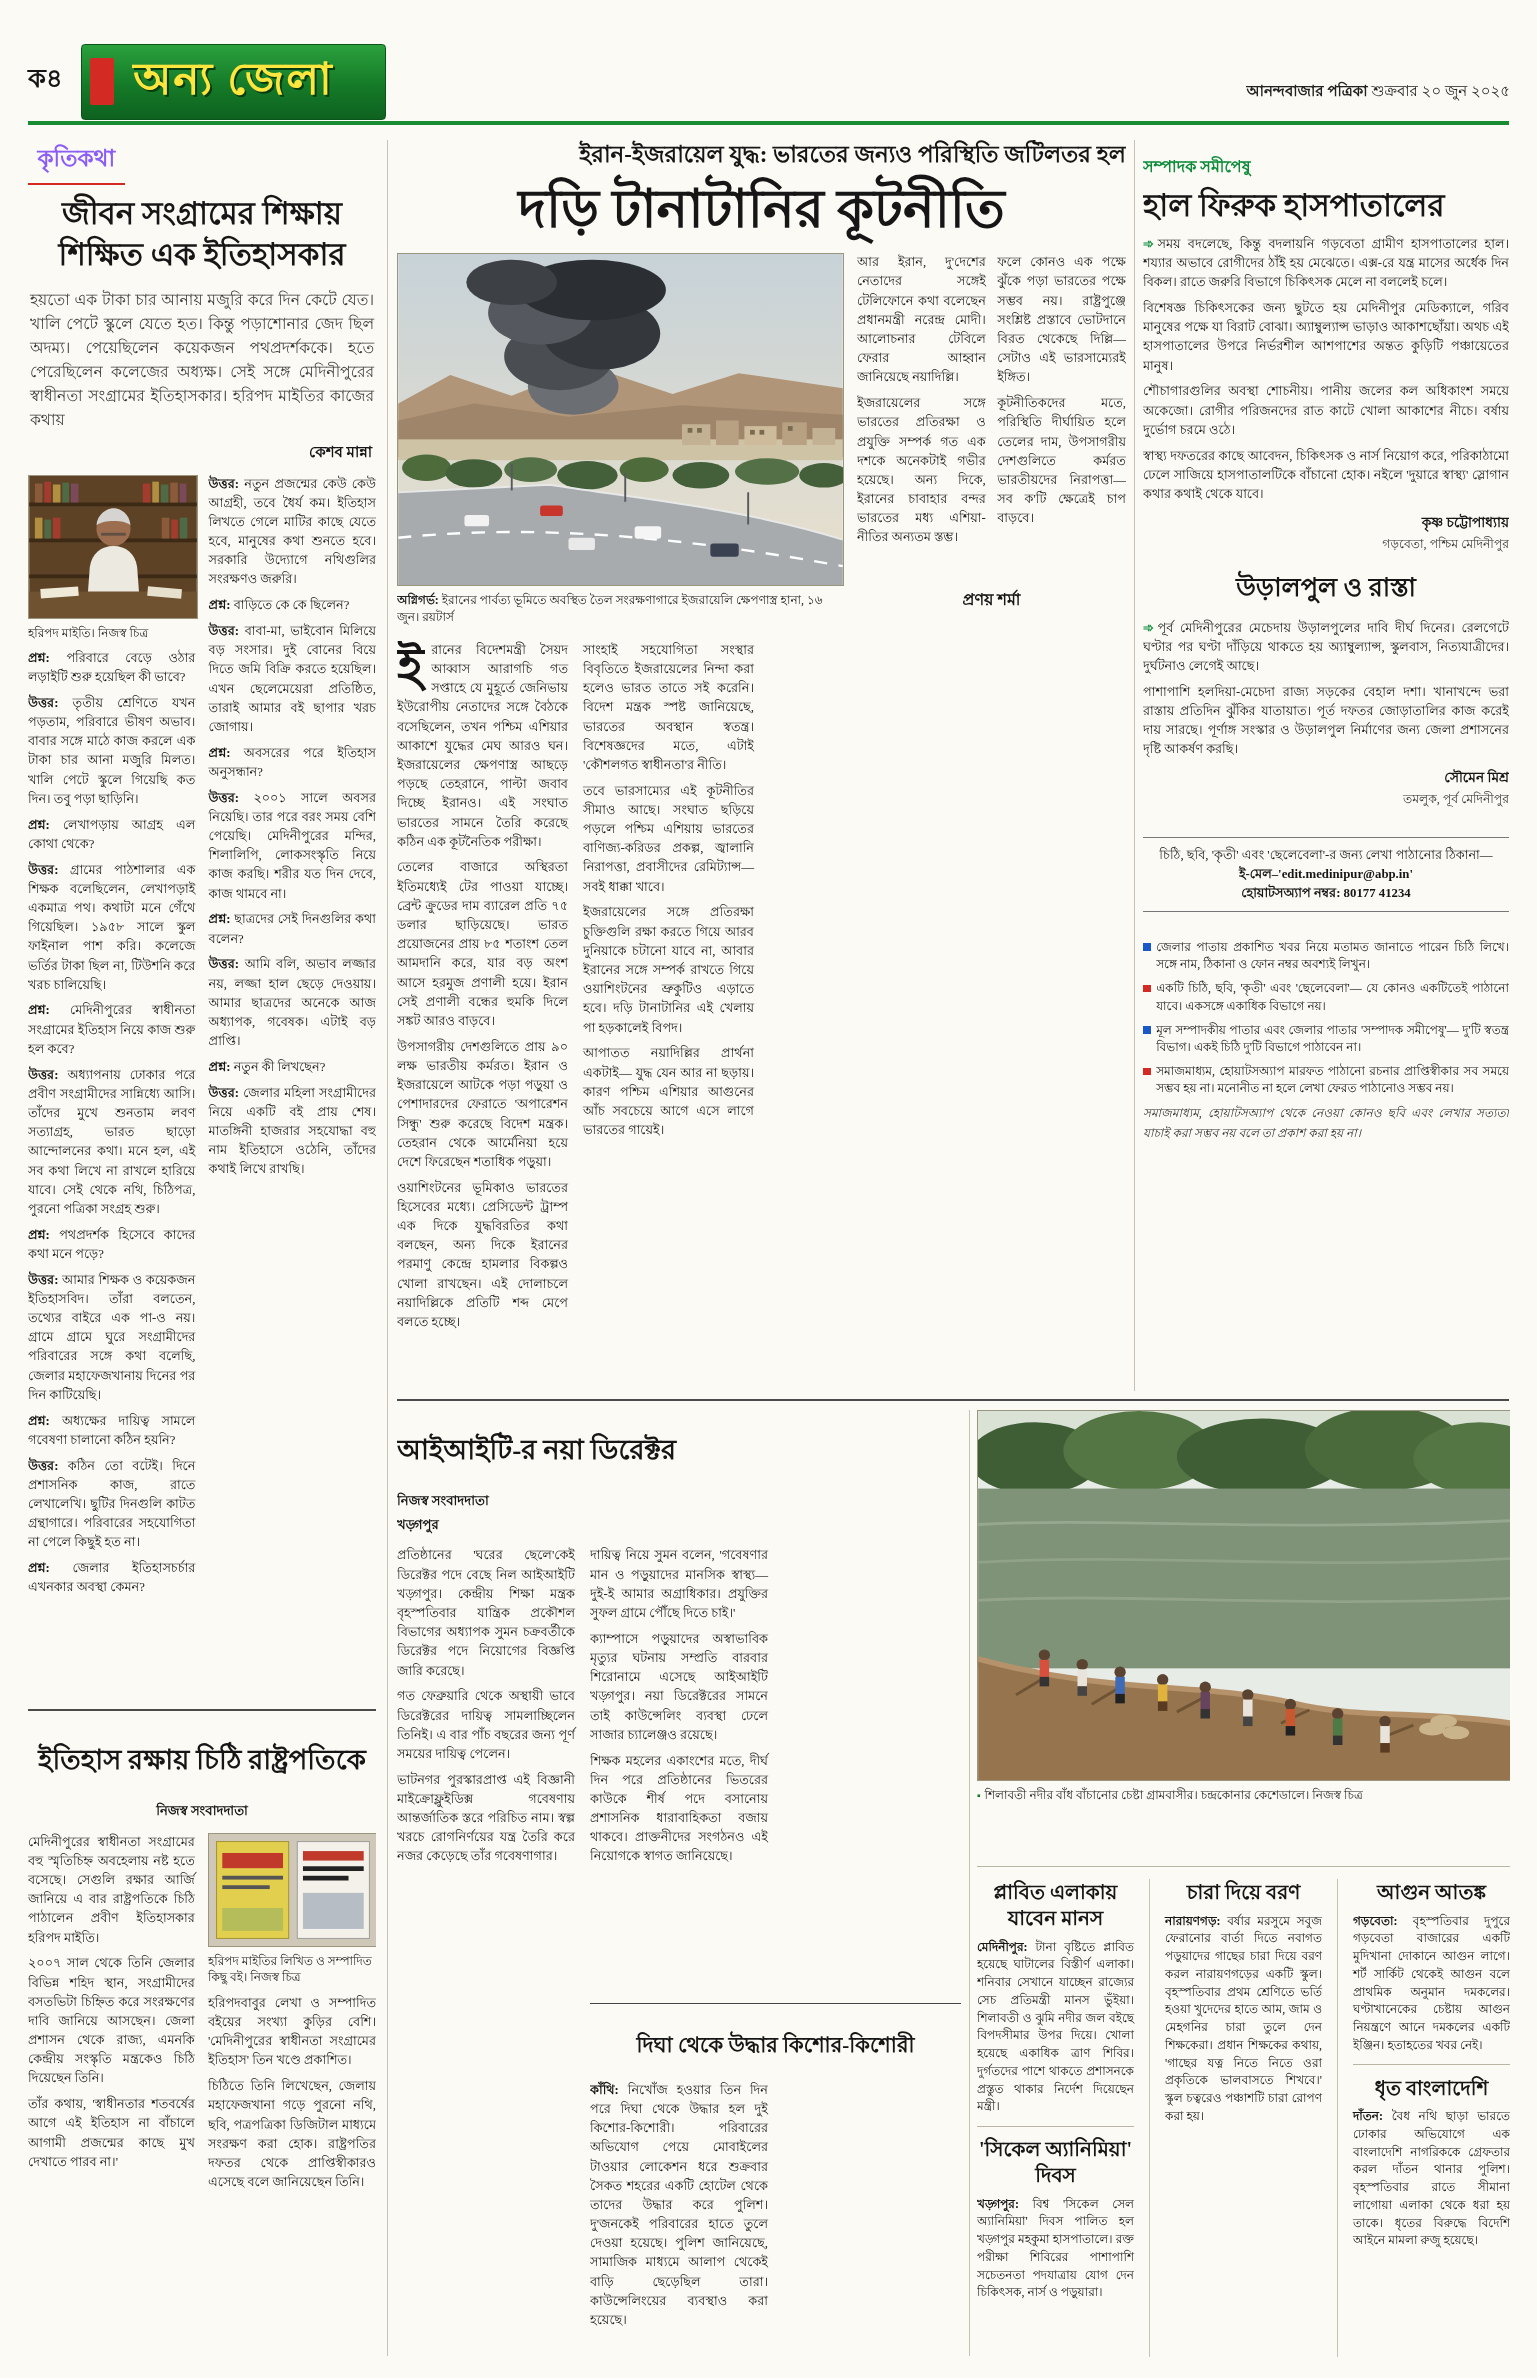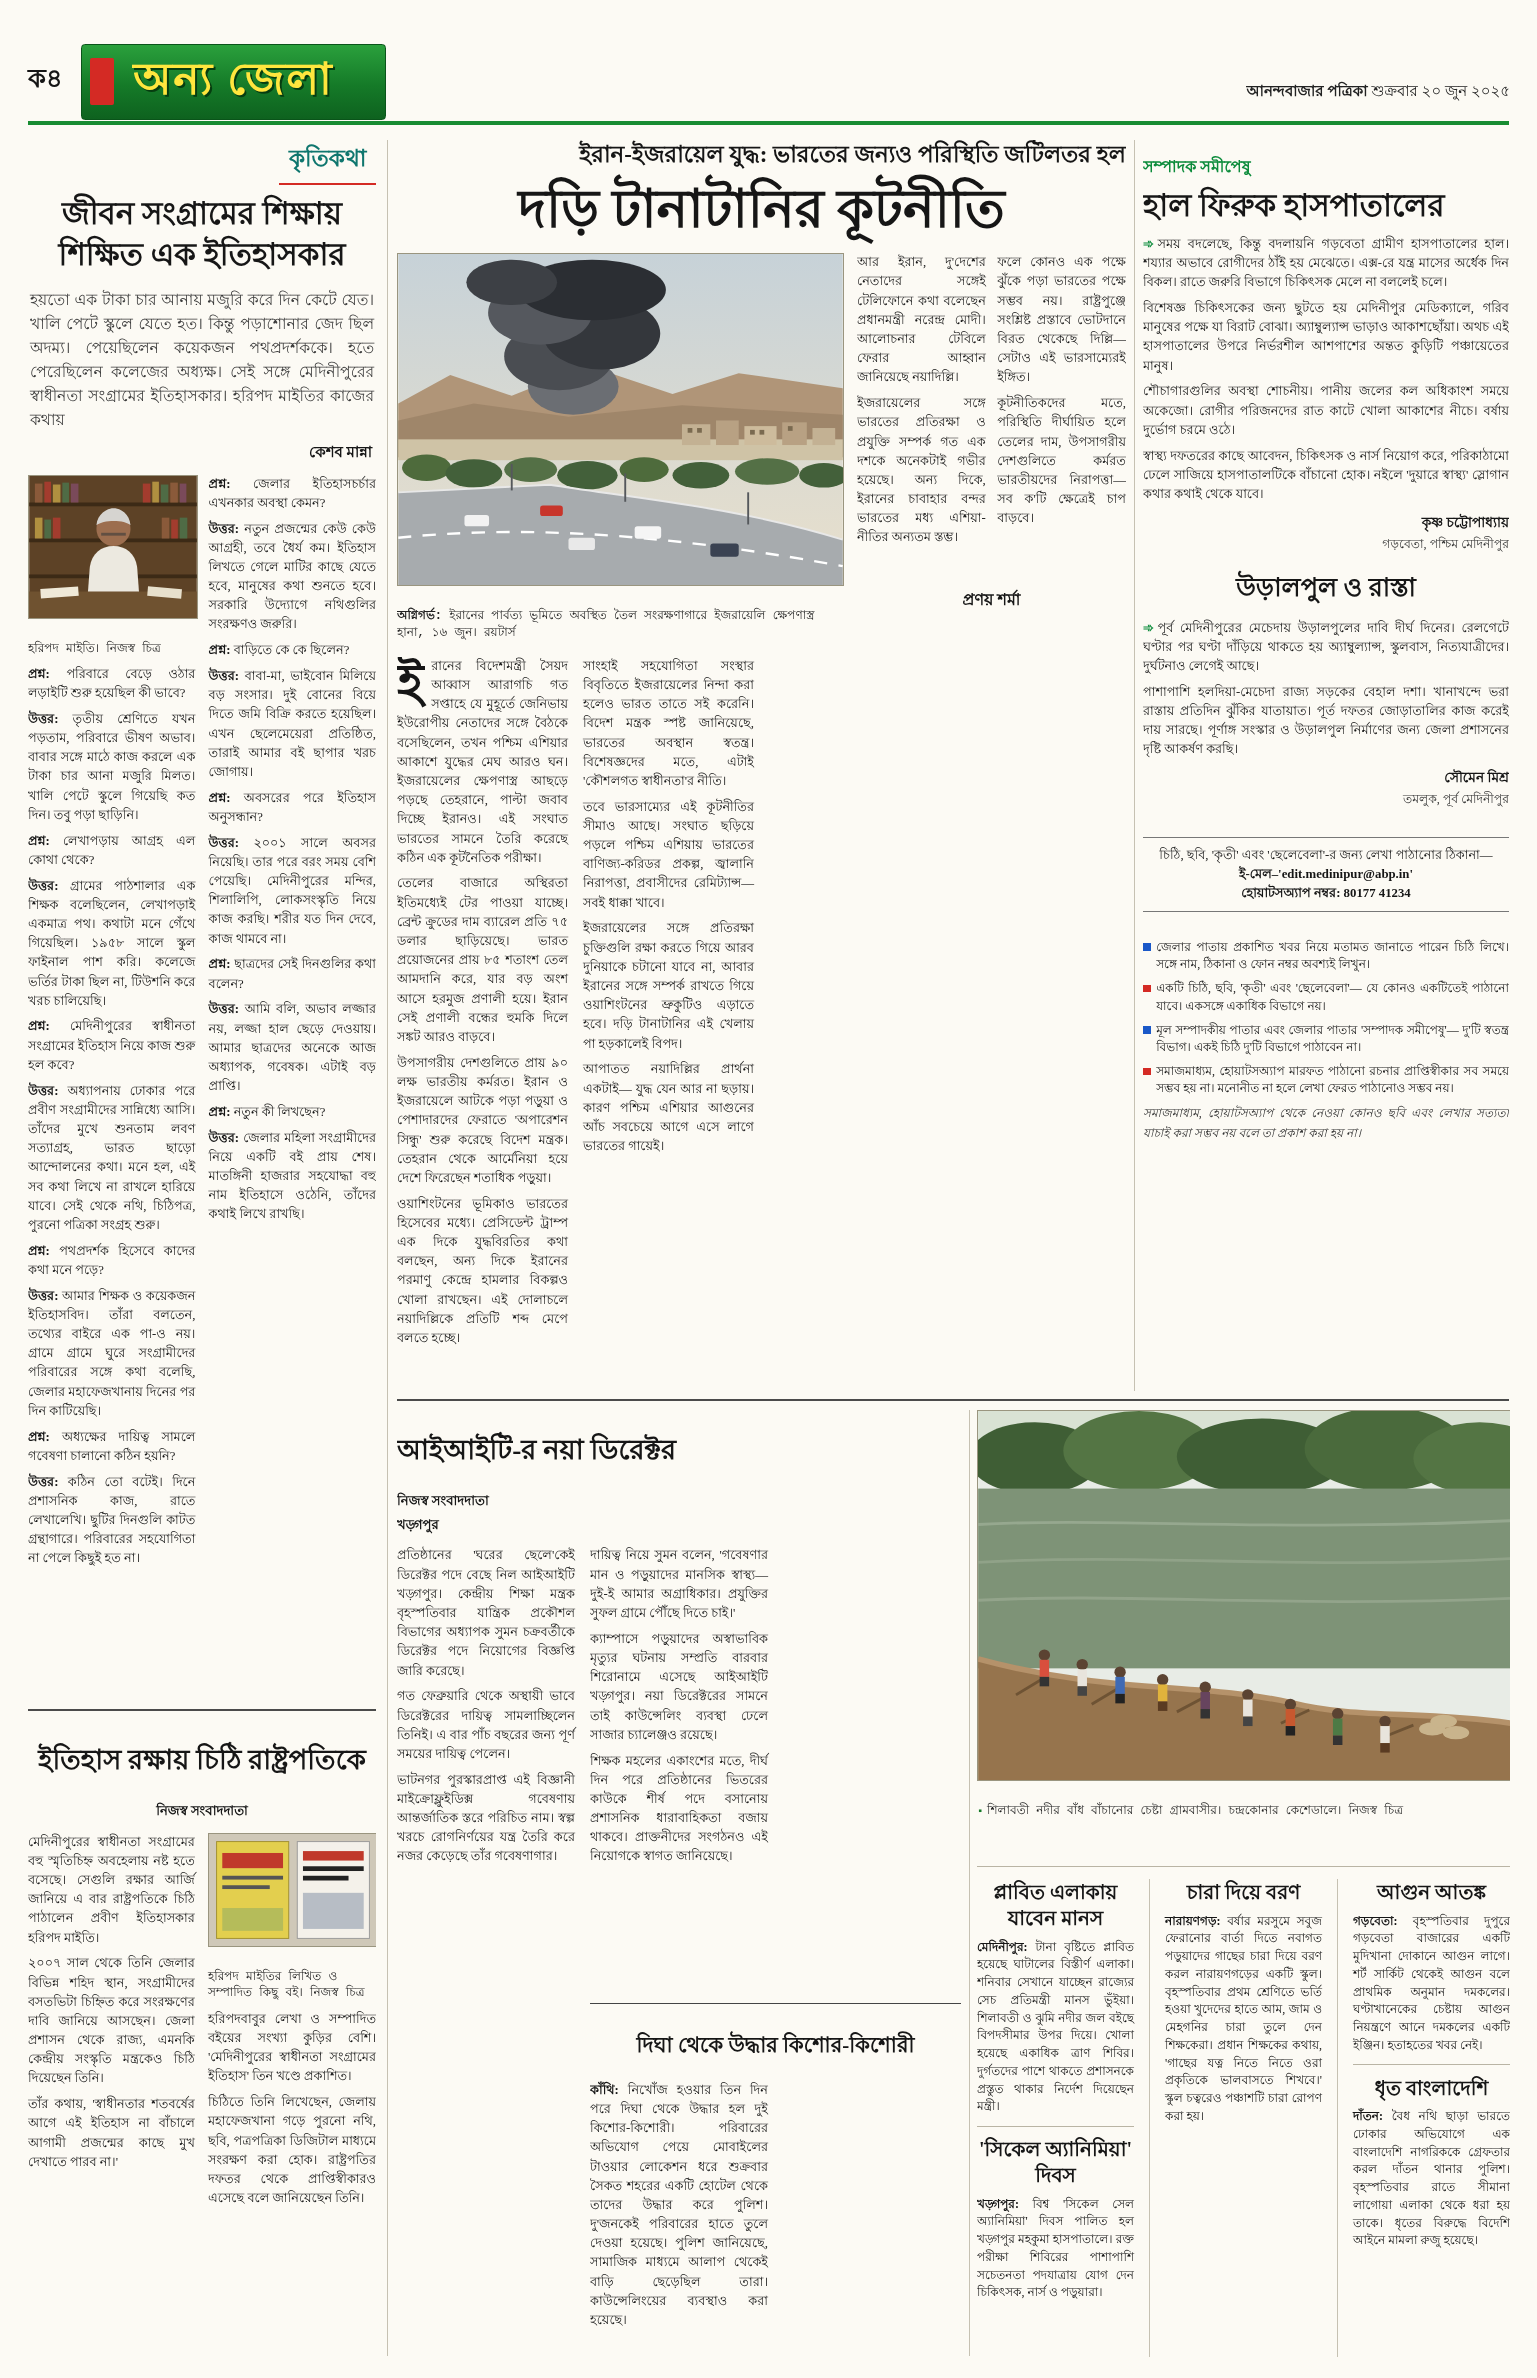--- a/index.html
+++ b/index.html
@@ -20,31 +20,31 @@
   
   .vrule{position:absolute;width:0.9px;background:#c6c1b2;}
   .hrule{position:absolute;height:0.9px;background:#b9b4a4;}
   .hrule-dark{position:absolute;height:1.9px;background:#4b4b4b;}
   
   .kicker{font-size:23px;font-weight:bold;text-align:right;line-height:1.3;}
   .headline-xl{font-size:53px;font-weight:bold;text-align:center;line-height:1.25;margin:5.7px 0 3.8px;}
   .headline-l{font-size:31px;font-weight:bold;text-align:center;line-height:1.32;}
   .headline-m{font-size:27.4px;font-weight:bold;line-height:1.3;}
   .headline-s{font-size:21px;font-weight:bold;text-align:center;line-height:1.3;}
-  .label-red{color:#0f766e;font-size:23px;font-weight:bold;text-align:right;}
+  .label-red{color:#8b5cf6;font-size:23px;font-weight:bold;text-align:left;}
   .label-red span{display:inline-block;border-bottom:2.8px solid #d42a24;padding:0 9.5px 3.8px;}
   .standfirst{font-size:15.6px;line-height:1.55;color:#3a3a3a;margin:11.4px 1.9px 7.6px;}
   .byline{font-weight:bold;font-size:15px;text-align:right;margin:1.9px 3.8px 7.6px;}
   .byline-c{font-weight:bold;font-size:16px;text-align:center;margin:7.6px 0;}
   .byline-sm{font-weight:bold;font-size:13.2px;margin:1.9px 0;}
   .para{font-size:12.8px;line-height:1.5;margin:0 0 6.6px;text-align:justify;}
   .para .lead{font-weight:bold;}
   .para-sm{font-size:12px;line-height:1.48;margin:0 0 5.7px;text-align:justify;}
   .para-sm .lead{font-weight:bold;}
-  .caption{font-size:12px;line-height:1.4;color:#222;margin-top:22px;font-family:Liberation Mono, monospace;}
+  .caption{font-size:12px;line-height:1.4;color:#222;margin-top:6px;font-family:Liberation Serif, serif;}
   .cap-lead{font-weight:bold;}
   .marker{color:#157a28;font-size:10.4px;margin-right:3.8px;}
   figure{margin:0;}
   .photo-frame{display:block;border:0.9px solid #9a957f;}
   
   .l1-body{height:1126px;column-count:2;column-gap:13.2px;column-fill:auto;margin-top:9.5px;}
   .l1-fig{margin-bottom:7.6px;}
   
   .l2-cols{display:flex;gap:13.2px;margin-top:9.5px;height:530px;overflow:hidden;}
   .l2-col{width:168px;}

